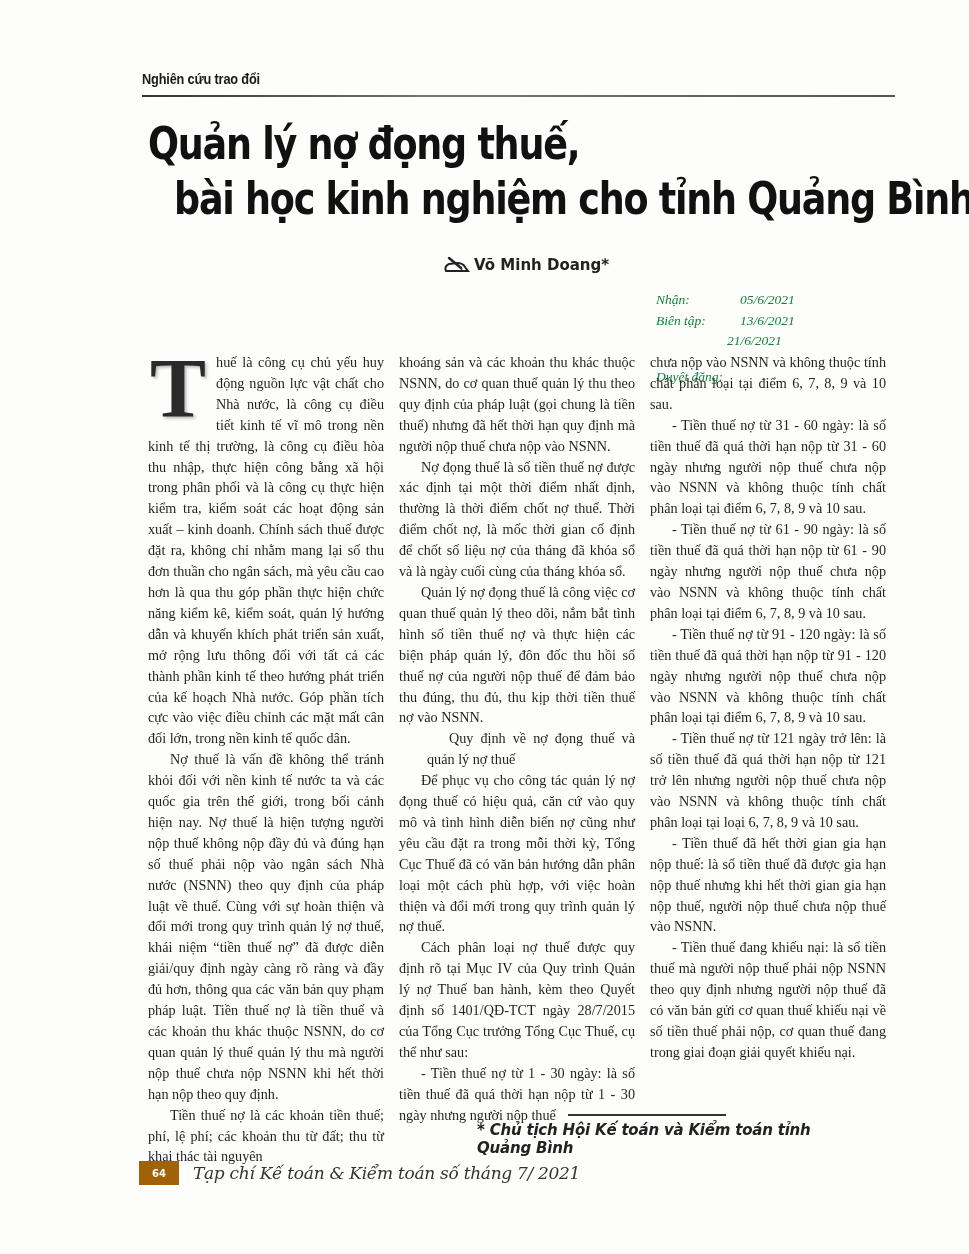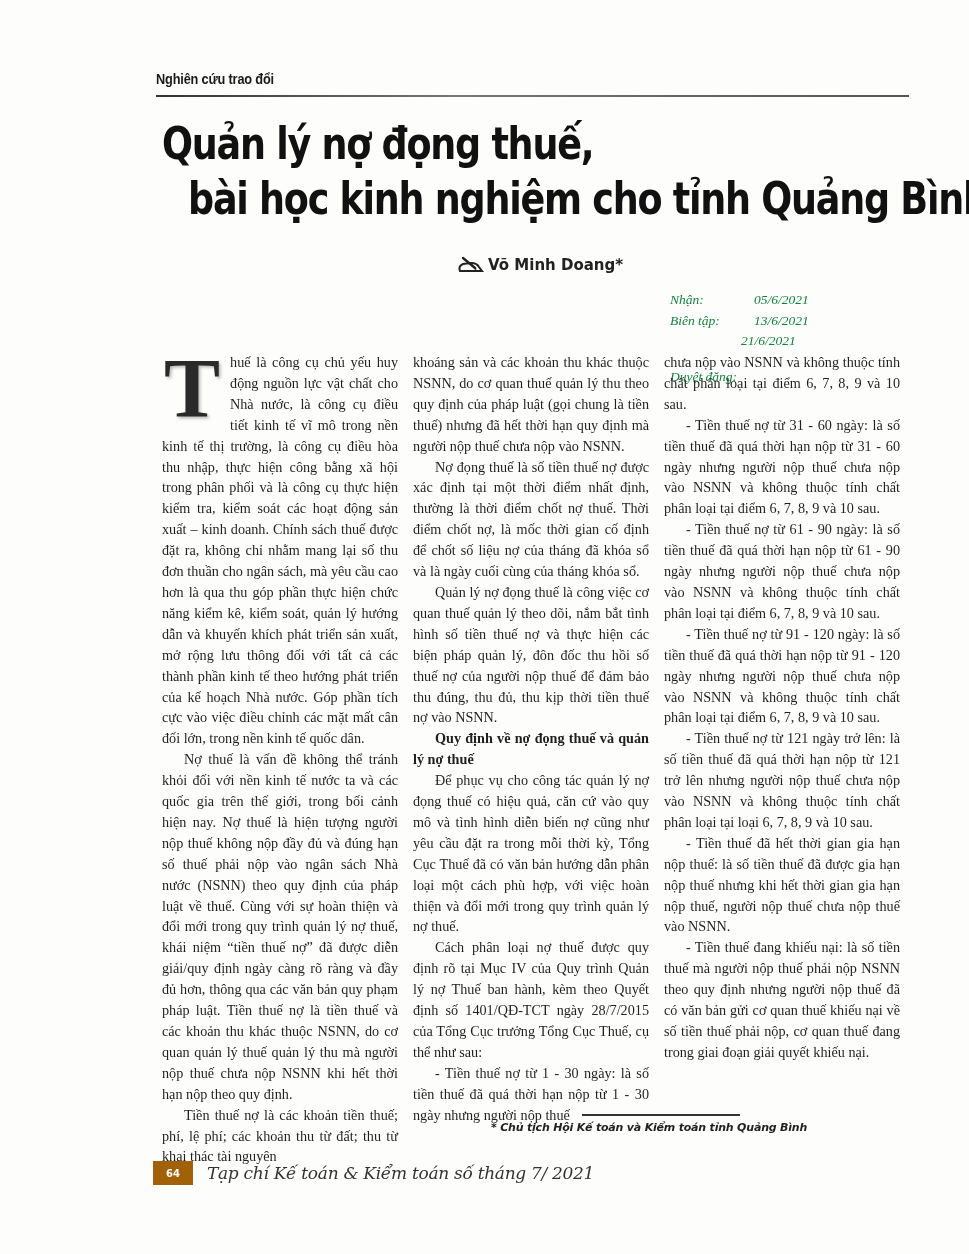--- a/index.html
+++ b/index.html
@@ -1,20 +1,20 @@
 <!DOCTYPE html>
 <html><head>
 <meta charset="utf-8">
 <style>
   html, body { margin: 0; padding: 0; }
   body {
     width: 969px; height: 1254px; background: #fdfdfb; position: relative; overflow: hidden;
     font-family: "Liberation Serif", "DejaVu Serif", serif; color: #1e1e1e;
   }
-  .page { position: absolute; left: 16px; top: 0; width: 789px; height: 1254px; padding-left: 32px; }
+  .page { position: absolute; left: 2px; top: 0; width: 789px; height: 1254px; padding-left: 32px; }
   .section-label {
     position: absolute; left: 140px; top: 71px;
     font-family: "Liberation Sans", "DejaVu Sans", sans-serif; font-weight: 700;
     font-size: 14.5px; color: #1a1a1a; letter-spacing: -0.2px; transform: scaleX(0.88); transform-origin: left top;
   }
   .header-rule {
     position: absolute; left: 140px; top: 95px; width: 753px; height: 2px;
     background: linear-gradient(to right, #333 0%, #777 40%, #555 100%);
   }
   .title {
@@ -34,35 +34,35 @@
   }
   .dates .row { display: flex; }
   .dates .lbl { width: 84px; }
   .dates .row.last .lbl { width: auto; margin-right: 4px; margin-top: 36px; }
   .col {
     position: absolute; top: 352px; width: 236px; font-size: 14.2px; line-height: 20.9px;
     text-align: justify; color: #1f1f1f;
   }
   .col p { margin: 0; text-indent: 22px; }
   .col p.noindent { text-indent: 0; }
-  .col p.bold { font-weight: 700; }
+  .col p.bold { font-weight: 400; margin-left: 28px; }
   .col1 { left: 146px; }
   .col2 { left: 397px; }
   .col3 { left: 648px; }
   .dropcap {
     float: left; font-size: 84px; line-height: 66px; margin: 4px 10px 0 2px; font-weight: 700;
     color: #2a2a2a; text-shadow: 2px 2px 3px rgba(0,0,0,0.25); font-family: "Liberation Serif", serif;
   }
   .col1 p.first { text-indent: 0; }
   .footnote-rule {
     position: absolute; left: 566px; top: 1114px; width: 158px; height: 1.5px; background: #333;
   }
   .footnote {
     position: absolute; left: 475px; top: 1121px; font-family: "DejaVu Sans", sans-serif;
-    font-weight: 700; font-style: italic; font-size: 11px; color: #222; letter-spacing: -0.2px;
+    font-weight: 700; font-style: italic; font-size: 15px; color: #222; letter-spacing: -0.2px;
   }
   .footer { position: absolute; left: 137px; top: 1161px; display: flex; align-items: center; }
   .page-num {
     background: #a16207; color: #fff; font-family: "DejaVu Sans", sans-serif; font-weight: 700;
     font-size: 10px; width: 40px; height: 24px; display: flex; align-items: center; justify-content: center;
   }
   .journal {
     margin-left: 14px; font-family: "DejaVu Serif", serif; font-style: italic; font-size: 17px; color: #333;
     letter-spacing: -0.3px;
   }

